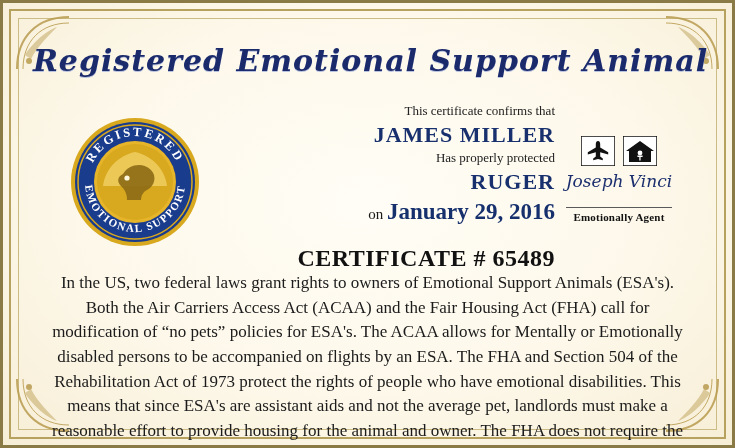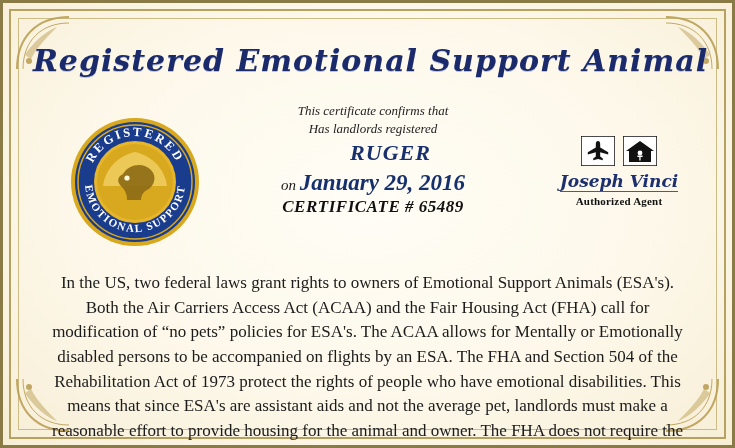--- a/index.html
+++ b/index.html
@@ -75,26 +75,25 @@
     left: 66px;
     top: 113px;
     width: 132px;
     height: 132px;
   }
   .seal svg { width: 100%; height: 100%; display: block; }
 
   
   .body-center {
     position: absolute;
-    left: 170px;
+    left: 152px;
     top: 98px;
     width: 400px;
-    text-align: center;
+    text-align: right;
     color: #1a1a1a;
-    font-style: italic;
   }
   .line-sm {
     font-size: 13px;
     margin: 2px 0;
     color: #222;
   }
   .name {
     font-size: 22px;
     font-weight: bold;
     color: #18306d;
@@ -114,22 +113,22 @@
   .date-line {
     font-size: 15px;
     margin-top: 4px;
   }
   .date-line .date-val {
     font-weight: bold;
     font-size: 23px;
     color: #16306e;
   }
   .cert-number {
-    margin-top: 1px;
-    font-size: 17px;
+    margin-top: 20px;
+    font-size: 24px;
     font-weight: bold;
     letter-spacing: .5px;
     color: #111;
   }
 
   
   .agent {
     position: absolute;
     right: 40px;
     top: 133px;
@@ -139,25 +138,25 @@
   .agent-icons {
     display: flex;
     justify-content: center;
     gap: 8px;
     margin-bottom: 6px;
   }
   .agent-icons svg { display: block; }
   .signature {
     font-family: "DejaVu Serif", "Liberation Serif", serif;
     font-style: italic;
-    font-weight: bold;
+    font-weight: normal;
     font-size: 17px;
     color: #1c2f6e;
     border-bottom: 1px solid #5a5a5a;
-    padding-bottom: 0;
+    padding-bottom: 16px;
     display: inline-block;
     line-height: 1.1;
   }
   .agent-role {
     font-size: 11px;
     font-weight: bold;
     margin-top: 3px;
     color: #111;
     letter-spacing: .2px;
   }
@@ -243,21 +242,22 @@
         <textPath href="#sealTopArc" startOffset="50%" text-anchor="middle">REGISTERED</textPath>
       </text>
       <text fill="#ffffff" font-family="Liberation Serif, serif" font-size="11" font-weight="bold" letter-spacing="1.6">
         <textPath href="#sealBotArc" startOffset="50%" text-anchor="middle">EMOTIONAL SUPPORT</textPath>
       </text>
     </svg>
   </div>
 
   <div class="body-center">
     <div class="line-sm">This certificate confirms that</div>
-    <div class="line-sm">Has landlords registered</div>
+    <div class="name">JAMES MILLER</div>
+    <div class="line-sm">Has properly protected</div>
     <div class="pet">RUGER</div>
     <div class="date-line">
       <span>on</span>
       <span class="date-val">January 29, 2016</span>
     </div>
     <div class="cert-number">CERTIFICATE # 65489</div>
   </div>
 
   <div class="agent">
     <div class="agent-icons">
@@ -270,20 +270,20 @@
       <span>
         <svg width="34" height="30" viewBox="0 0 34 30">
           <rect x="0" y="0" width="34" height="30" fill="#ffffff" stroke="#111" stroke-width="1.5"></rect>
           <path d="M17 5 L31 15 L28 15 L28 26 L6 26 L6 15 L3 15 Z" fill="#111"></path>
           <circle cx="17" cy="17" r="2.4" fill="#ffffff"></circle>
           <path d="M14.4 19.6 l5.2 0 l0 1.4 l-2 0 l0 3.6 l-1.3 0 l0 -3.6 l-1.9 0 z" fill="#ffffff"></path>
         </svg>
       </span>
     </div>
     <div class="signature">Joseph Vinci</div>
-    <div class="agent-role">Authorized Agent</div>
+    <div class="agent-role">Emotionally Agent</div>
   </div>
 
   <div class="legal">
     <div class="legal-body">In the US, two federal laws grant rights to owners of Emotional Support Animals (ESA's).  Both the Air Carriers Access Act (ACAA) and the Fair Housing Act (FHA) call for modification of “no pets” policies for ESA's.  The ACAA allows for Mentally or Emotionally disabled persons to be accompanied on flights by an ESA.  The FHA and Section 504 of the Rehabilitation Act of 1973 protect the rights of people who have emotional disabilities.  This means that since ESA's are assistant aids and not the average pet, landlords must make a reasonable effort to provide housing for the animal and owner.  The FHA does not require the tenant to provide proof of training or certification of the animal.</div>
   </div>
 
 </div>
 
 </body></html>

